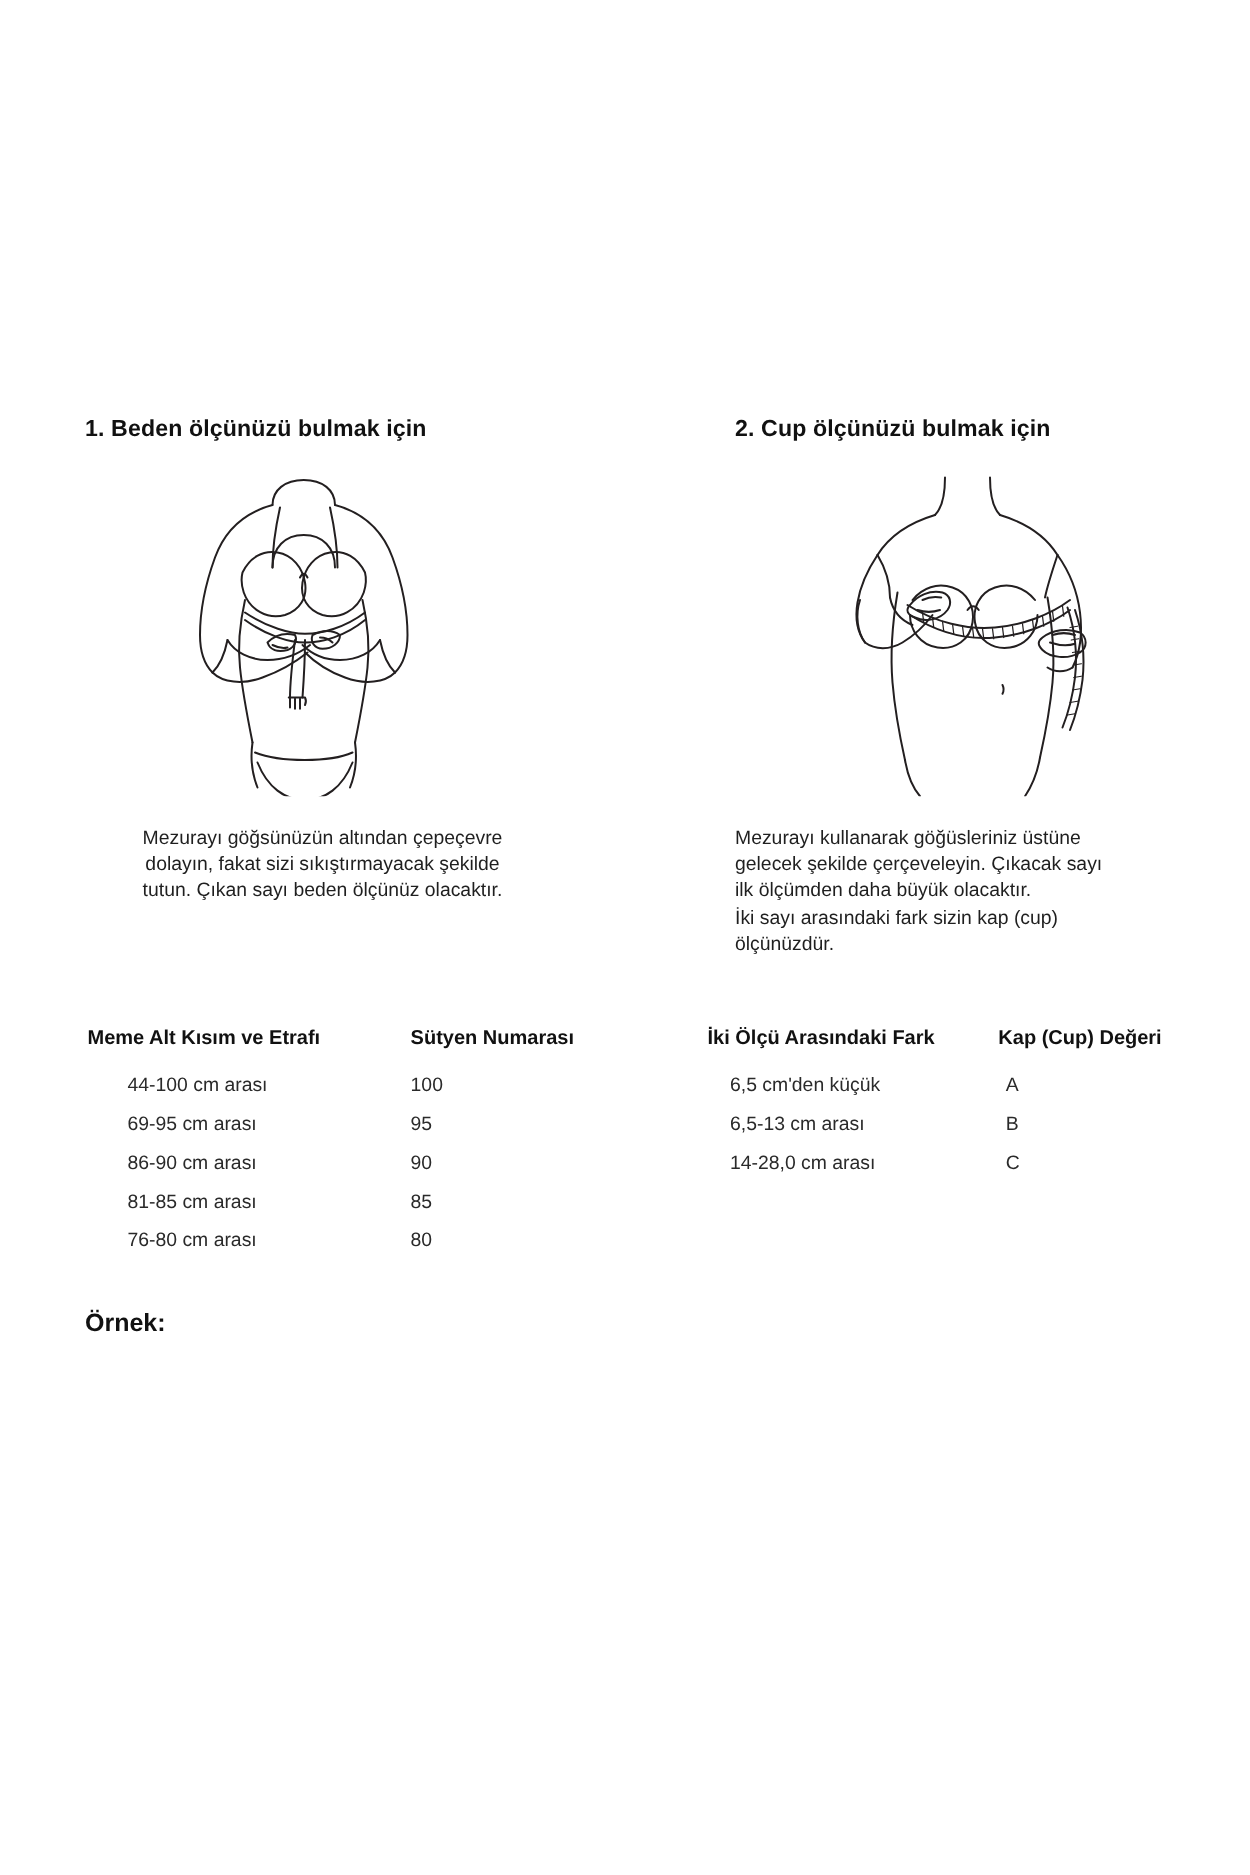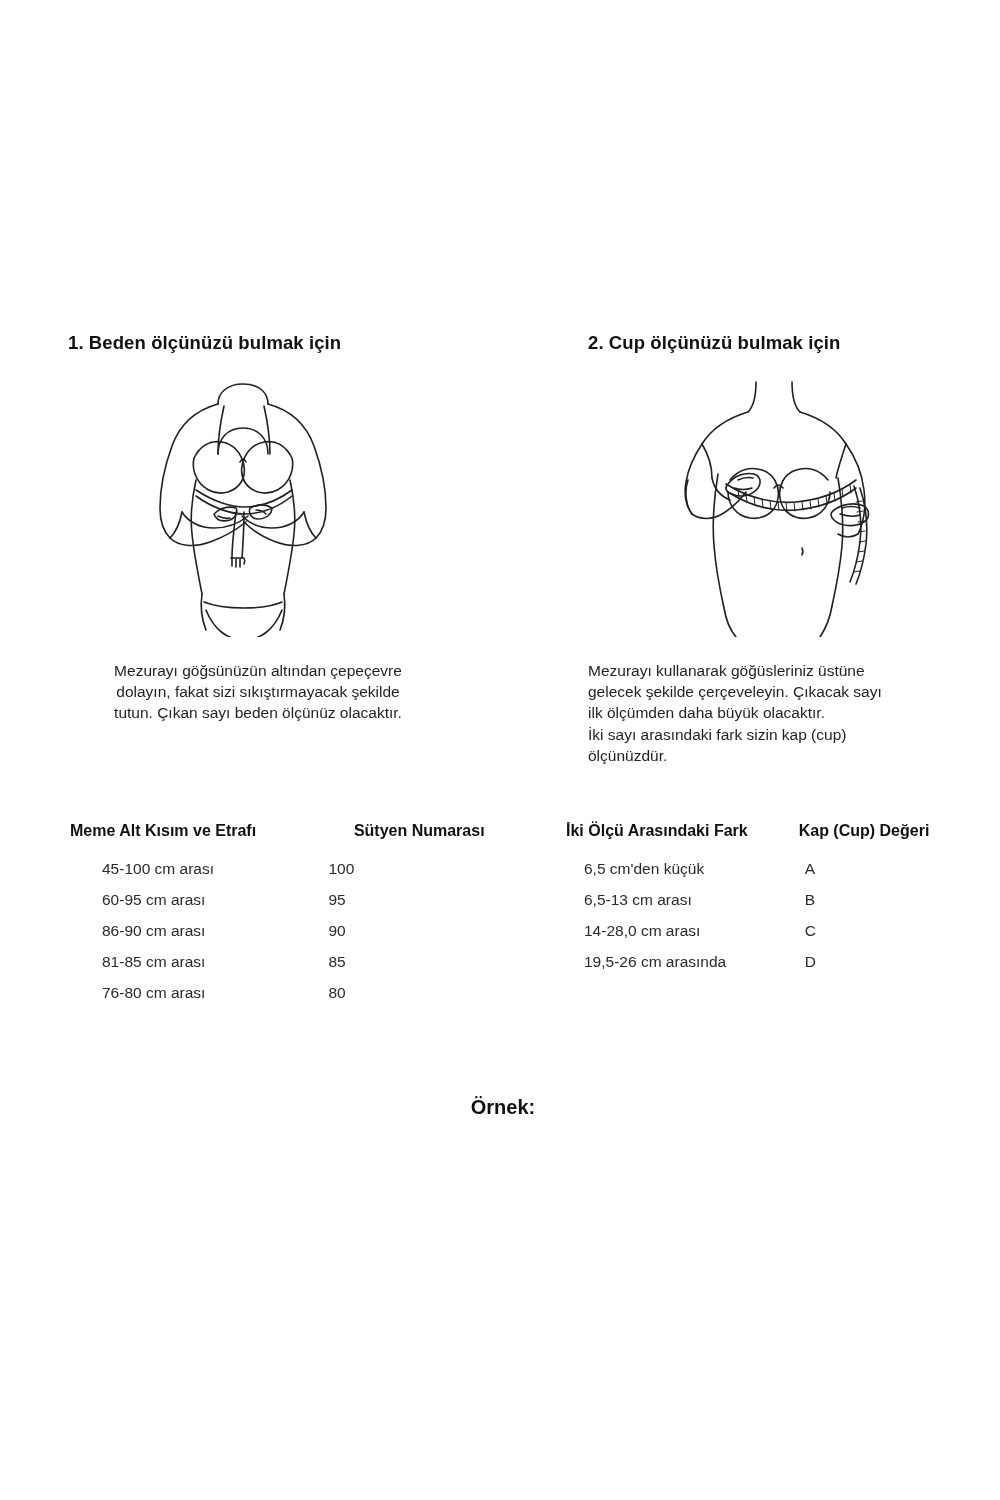--- a/index.html
+++ b/index.html
@@ -76,42 +76,41 @@
     width: 100%;
   }
   .tbl th {
     font-size: 16px;
     font-weight: bold;
     color: #111111;
     text-align: left;
     padding: 0 0 13px 0;
     white-space: nowrap;
   }
-  .tbl th.col2 { text-align: center; }
+  .tbl th.col2 { text-align: left; }
   .tbl td {
     font-size: 15.5px;
     color: #2a2a2a;
     padding: 6.5px 0;
     white-space: nowrap;
   }
   .tbl td.c1 { padding-left: 32px; }
   .tbl td.c2 { text-align: left; }
 
   .tbl-right th.col1 { padding-left: 0; margin-left: 24px; }
   .tbl-right td.c1 { padding-left: 18px; }
   .tbl-right td.c2 { text-align: left; padding-left: 6px; }
   .tbl-right th.col2 { text-align: left; padding-left: 0px; }
 
   
   .example {
     position: absolute;
     left: 68px;
-    top: 1096px;
+    top: 1048px;
     width: 870px;
-    text-align: center;
   }
   .example-title {
     font-size: 20px;
     font-weight: bold;
     color: #111111;
     margin: 0 0 4px 0;
   }
   .example-text {
     font-size: 19.5px;
     line-height: 1.5;
@@ -271,25 +270,25 @@
     <div class="tbl tbl-left">
       <table>
         <thead>
           <tr>
             <th class="col1">Meme Alt Kısım ve Etrafı</th>
             <th class="col2">Sütyen Numarası</th>
           </tr>
         </thead>
         <tbody>
           <tr>
-            <td class="c1">45-100 cm arası</td>
+            <td class="c1">44-100 cm arası</td>
             <td class="c2">100</td>
           </tr>
           <tr>
-            <td class="c1">60-95 cm arası</td>
+            <td class="c1">69-95 cm arası</td>
             <td class="c2">95</td>
           </tr>
           <tr>
             <td class="c1">86-90 cm arası</td>
             <td class="c2">90</td>
           </tr>
           <tr>
             <td class="c1">81-85 cm arası</td>
             <td class="c2">85</td>
           </tr>
@@ -315,24 +314,20 @@
             <td class="c2">A</td>
           </tr>
           <tr>
             <td class="c1">6,5-13 cm arası</td>
             <td class="c2">B</td>
           </tr>
           <tr>
             <td class="c1">14-28,0 cm arası</td>
             <td class="c2">C</td>
           </tr>
-          <tr>
-            <td class="c1">19,5-26 cm arasında</td>
-            <td class="c2">D</td>
-          </tr>
         </tbody>
       </table>
     </div>
 
   </div>
 
   <section class="example">
     <h3 class="example-title">Örnek:</h3>
   </section>
 

